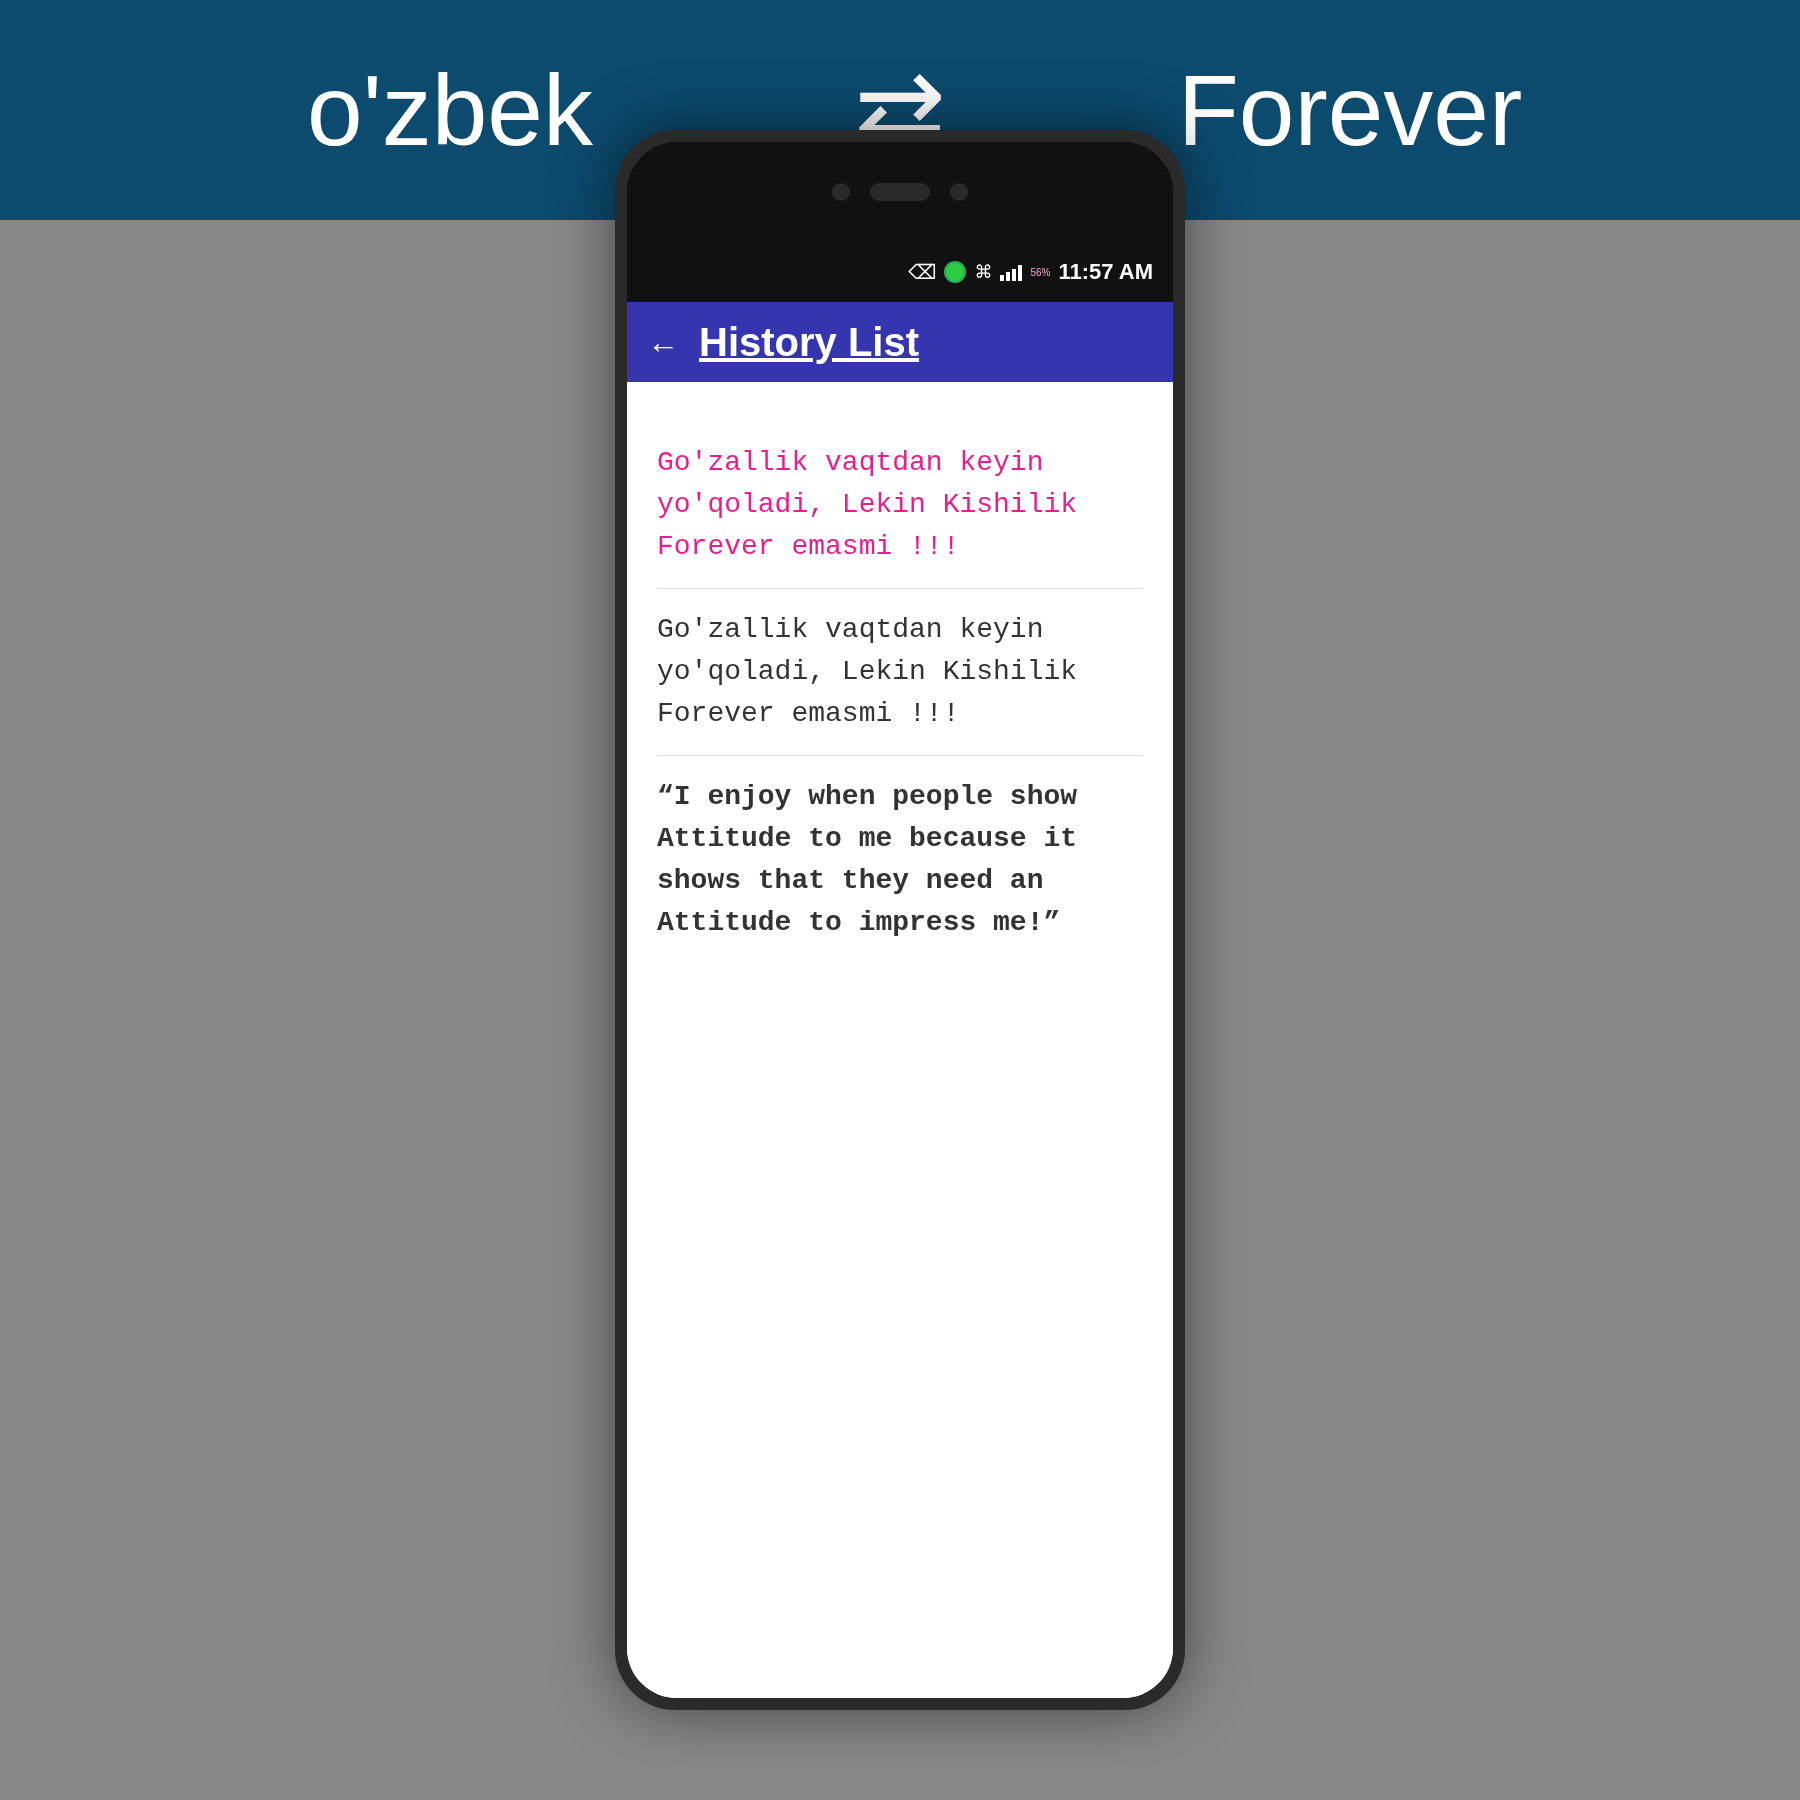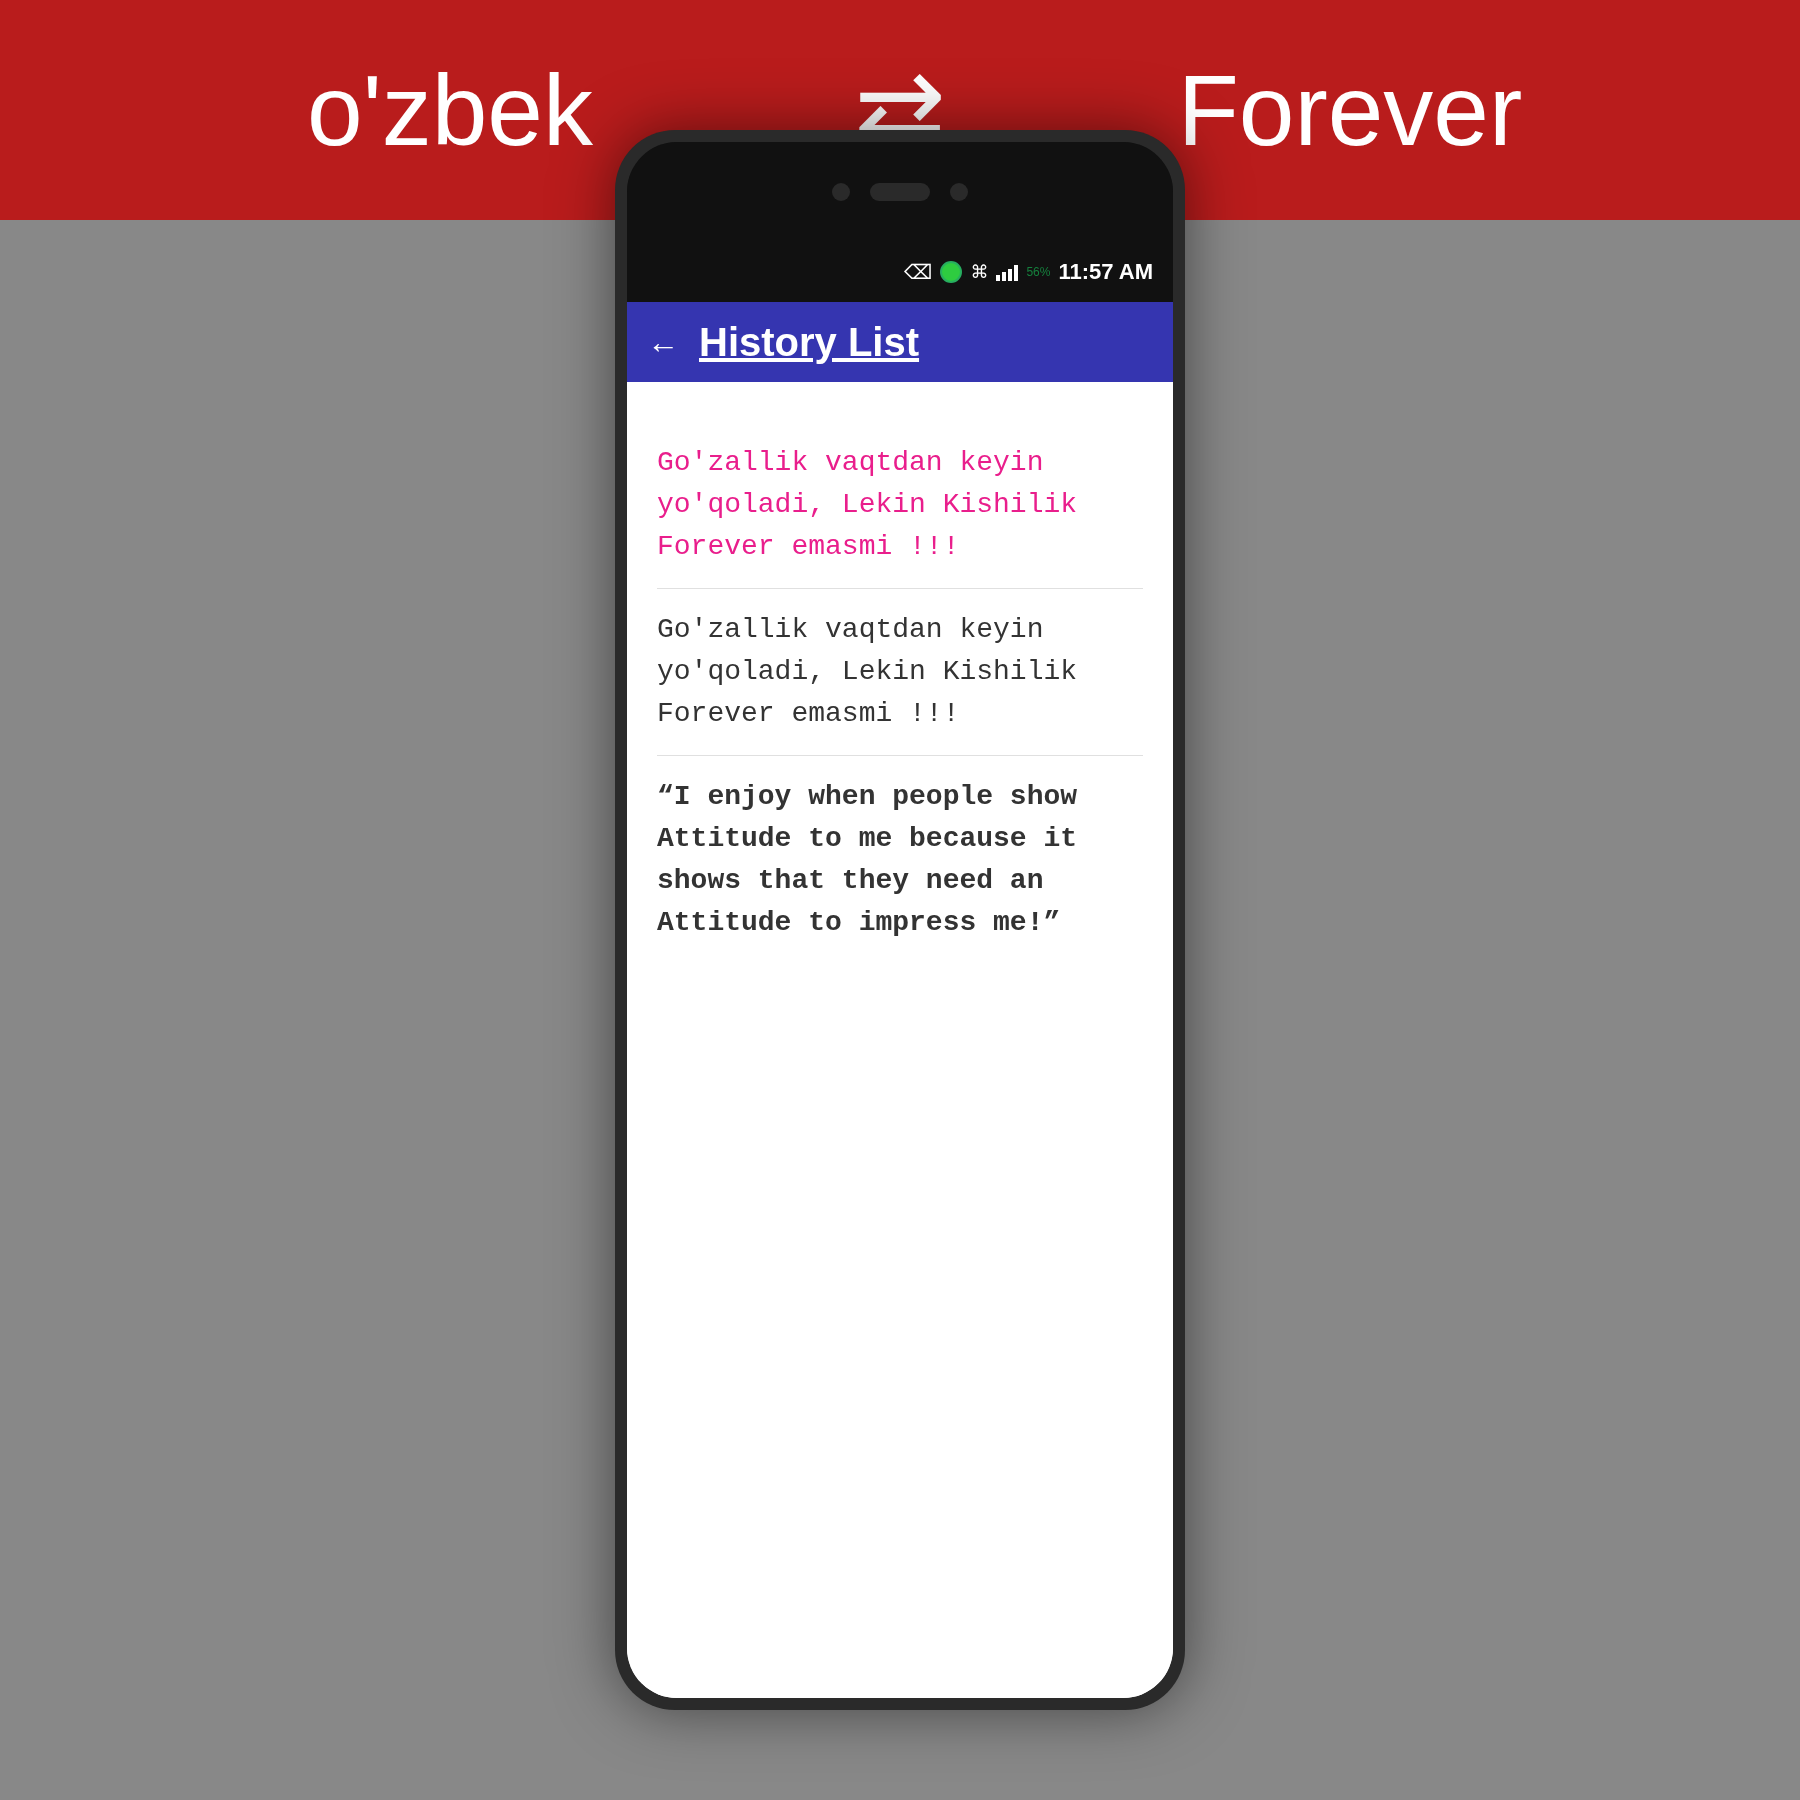--- a/index.html
+++ b/index.html
@@ -13,21 +13,21 @@
       position: relative;
     }
 
     
     .lang-bar {
       position: absolute;
       top: 0;
       left: 0;
       width: 1800px;
       height: 220px;
-      background-color: #b91c1c;
+      background-color: #0c4a6e;
       display: flex;
       align-items: center;
       justify-content: center;
       gap: 0;
     }
 
     .lang-label {
       color: white;
       font-size: 100px;
       font-weight: 300;
@@ -153,22 +153,22 @@
       gap: 2px;
       height: 18px;
     }
 
     .signal-bar {
       background: white;
       width: 4px;
     }
 
     .battery-text {
-      color: #15803d;
-      font-size: 12px;
+      color: #f9a8d4;
+      font-size: 10px;
     }
 
     .time-text {
       color: white;
       font-size: 22px;
       font-weight: bold;
     }
 
     
     .app-header {

